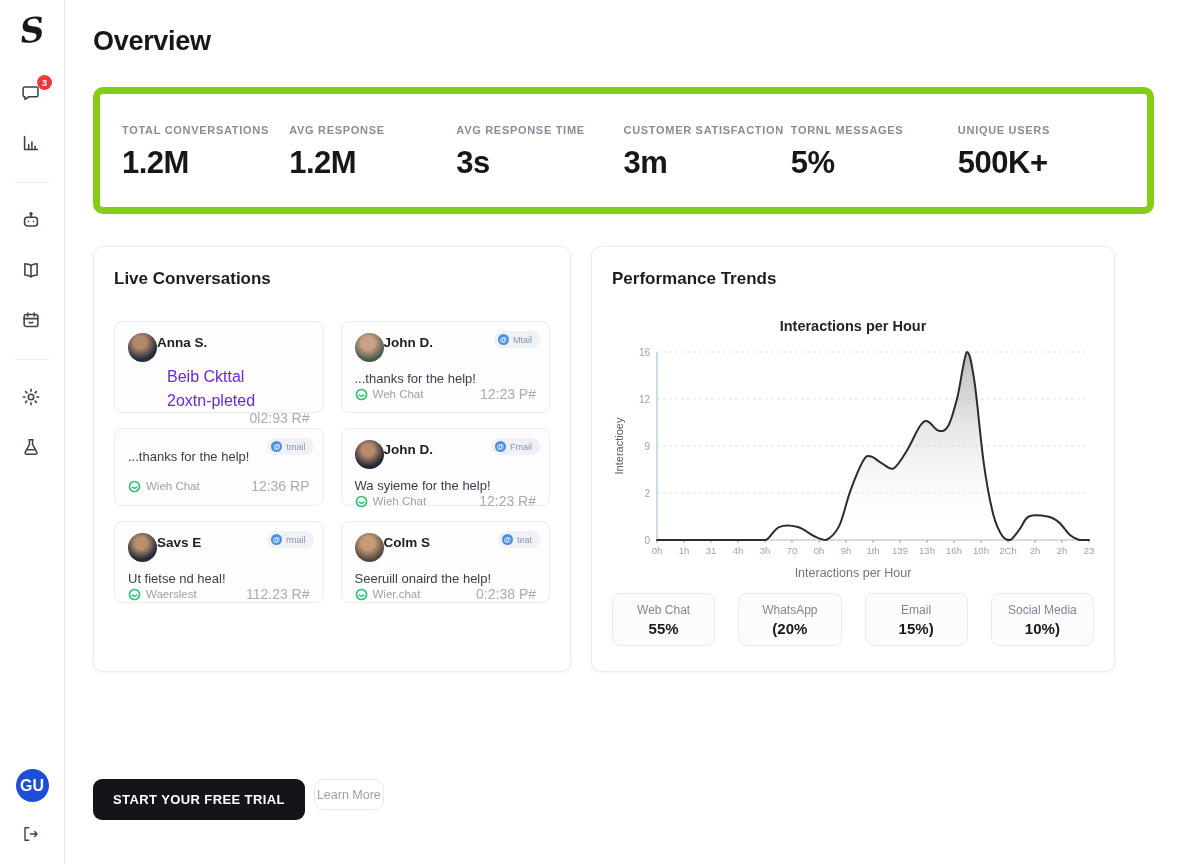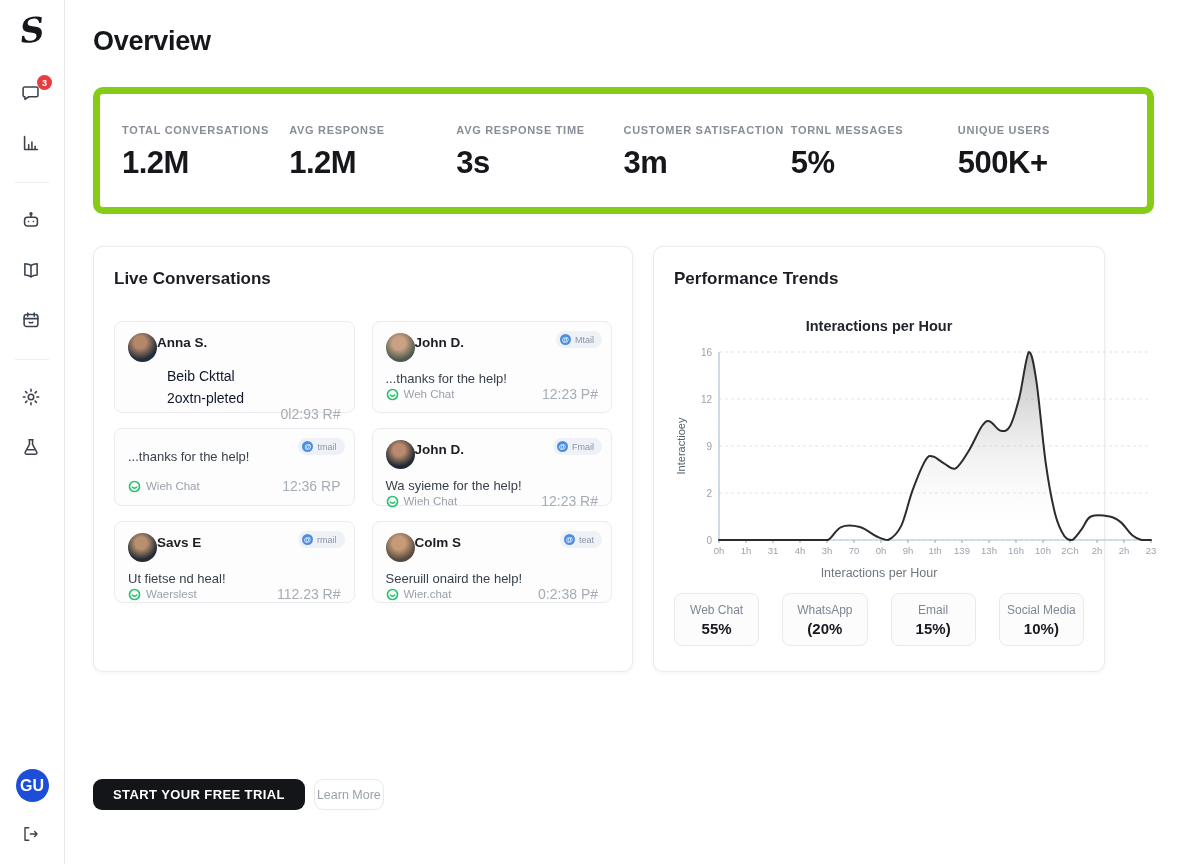--- a/index.html
+++ b/index.html
@@ -53,67 +53,67 @@
   .stat-value { font-size:31px; font-weight:bold; color:#15171b; margin-top:9px; letter-spacing:-.5px; }
 
   .panels { display:flex; gap:20px; }
   .panel {
     background:#fff; border:1px solid #e9ebee; border-radius:10px;
     box-shadow:0 1px 4px rgba(20,25,35,.05); height:426px; padding:20px;
   }
   .panel-title { font-size:17px; font-weight:bold; color:#1b1d22; margin:2px 0 0; }
 
   
-  .panel.live { width:540px; }
+  .panel.live { width:478px; }
   .cards { display:grid; grid-template-columns:1fr 1fr; grid-template-rows:92px 78px 82px; gap:15px 17px; margin-top:32px; }
   .card {
     position:relative; border:1px solid #ececee; background:#fdfdfe; border-radius:8px;
     padding:11px 13px; display:flex; flex-direction:column; cursor:pointer;
   }
   .card-head { display:flex; align-items:flex-start; }
   .avatar { width:29px; height:29px; border-radius:50%; flex:0 0 29px; }
   .av1 { background:radial-gradient(circle at 42% 32%, #b3876a 0 24%, #232c3a 66%); }
   .av2 { background:radial-gradient(circle at 45% 35%, #caa184 0 26%, #4a5a4c 68%); }
   .av3 { background:radial-gradient(circle at 45% 35%, #caa58c 0 24%, #2e3440 66%); }
   .av4 { background:radial-gradient(circle at 45% 35%, #b98a6d 0 24%, #1f2833 66%); }
   .av5 { background:radial-gradient(circle at 45% 35%, #b9906f 0 24%, #242b36 66%); }
   .av6 { background:radial-gradient(circle at 45% 35%, #c79b77 0 26%, #55493f 68%); }
   .card-name { font-size:13.5px; font-weight:bold; color:#1b1e23; padding-top:2px; }
-  .card-sub { font-size:14px; color:#0f172a; margin:6px 0 0 39px; }
+  .card-sub { font-size:16px; color:#6d28d9; margin:6px 0 0 39px; }
   .card-msg { font-size:13px; color:#383f49; margin:9px 0 0 0; font-weight:500; }
   .card-foot { margin-top:auto; display:flex; justify-content:space-between; align-items:center; }
   .channel { display:flex; align-items:center; gap:5px; font-size:11.5px; color:#9aa1ab; }
   .channel svg { width:13px; height:13px; stroke:#2fbf71; stroke-width:1.8; fill:none; stroke-linecap:round; }
   .card-time { font-size:14px; color:#a6acb5; margin-left:auto; }
   .badge-pill {
     position:absolute; top:9px; right:9px; background:#eef1f6; border-radius:10px;
     display:flex; align-items:center; gap:4px; padding:3px 8px 3px 4px;
     font-size:9px; color:#8b95a4;
   }
   .badge-dot {
     width:11px; height:11px; border-radius:50%; background:#4a8fe2; color:#fff;
     font-size:7px; display:flex; align-items:center; justify-content:center; font-weight:bold;
   }
 
   
-  .panel.perf { width:452px; }
+  .panel.perf { width:524px; }
   .chart-title { text-align:center; font-size:14.5px; font-weight:bold; color:#22252b; margin-top:29px; }
   .chart-wrap { margin-top:6px; }
   .chart-xlabel { text-align:center; font-size:12.5px; color:#6e7680; margin-top:0px; }
   .channel-stats { display:flex; gap:23px; margin-top:13px; }
   .cbox { flex:1; border:1px solid #e7eaee; border-radius:8px; background:#fcfcfd; text-align:center; padding:9px 2px 8px; }
   .cbox-label { font-size:12px; color:#7e8795; }
   .cbox-value { font-size:15px; font-weight:bold; color:#17191e; margin-top:3px; }
 
   
   .cta-row { display:flex; gap:9px; margin-top:107px; }
   .btn-primary {
     background:#141519; color:#fff; border:none; border-radius:9px;
     font-family:"Liberation Sans", sans-serif;
-    font-size:13px; font-weight:bold; letter-spacing:.4px; padding:0 20px; height:31px; cursor:pointer;
+    font-size:13px; font-weight:bold; letter-spacing:.4px; padding:0 20px; height:41px; cursor:pointer;
   }
   .btn-secondary {
     background:#fff; color:#9aa1ab; border:1px solid #e7e9ec; border-radius:9px;
     font-family:"Liberation Sans", sans-serif;
     font-size:12.5px; padding:0 2px; height:31px; cursor:pointer;
   }
 </style>
 </head>
 <body>
 

